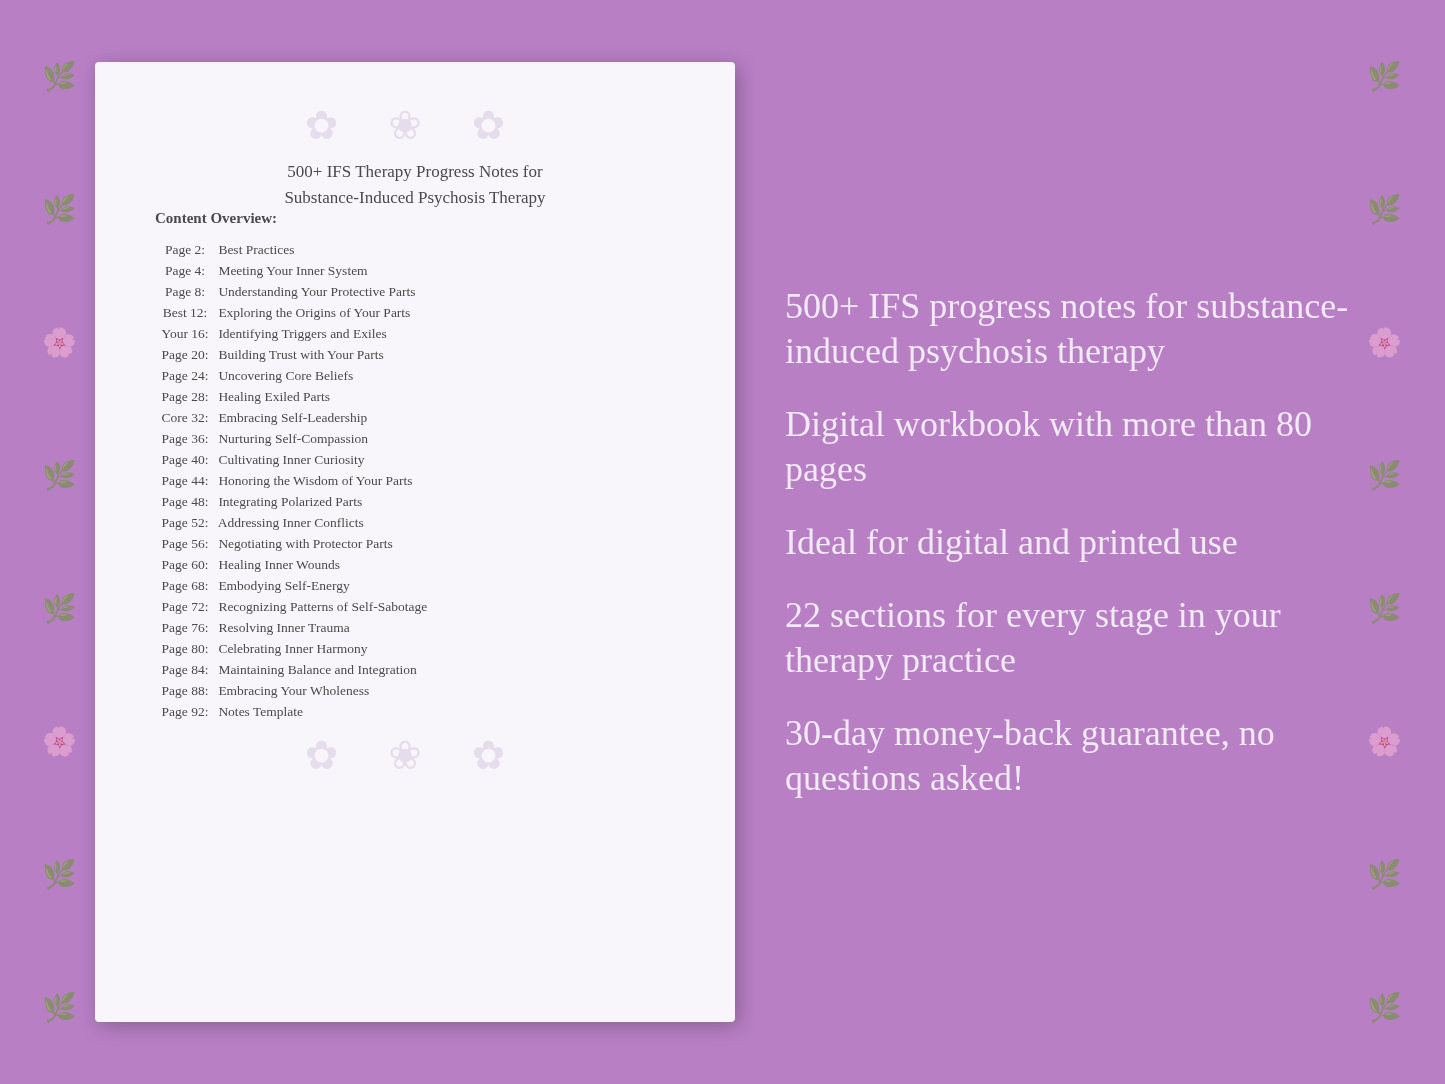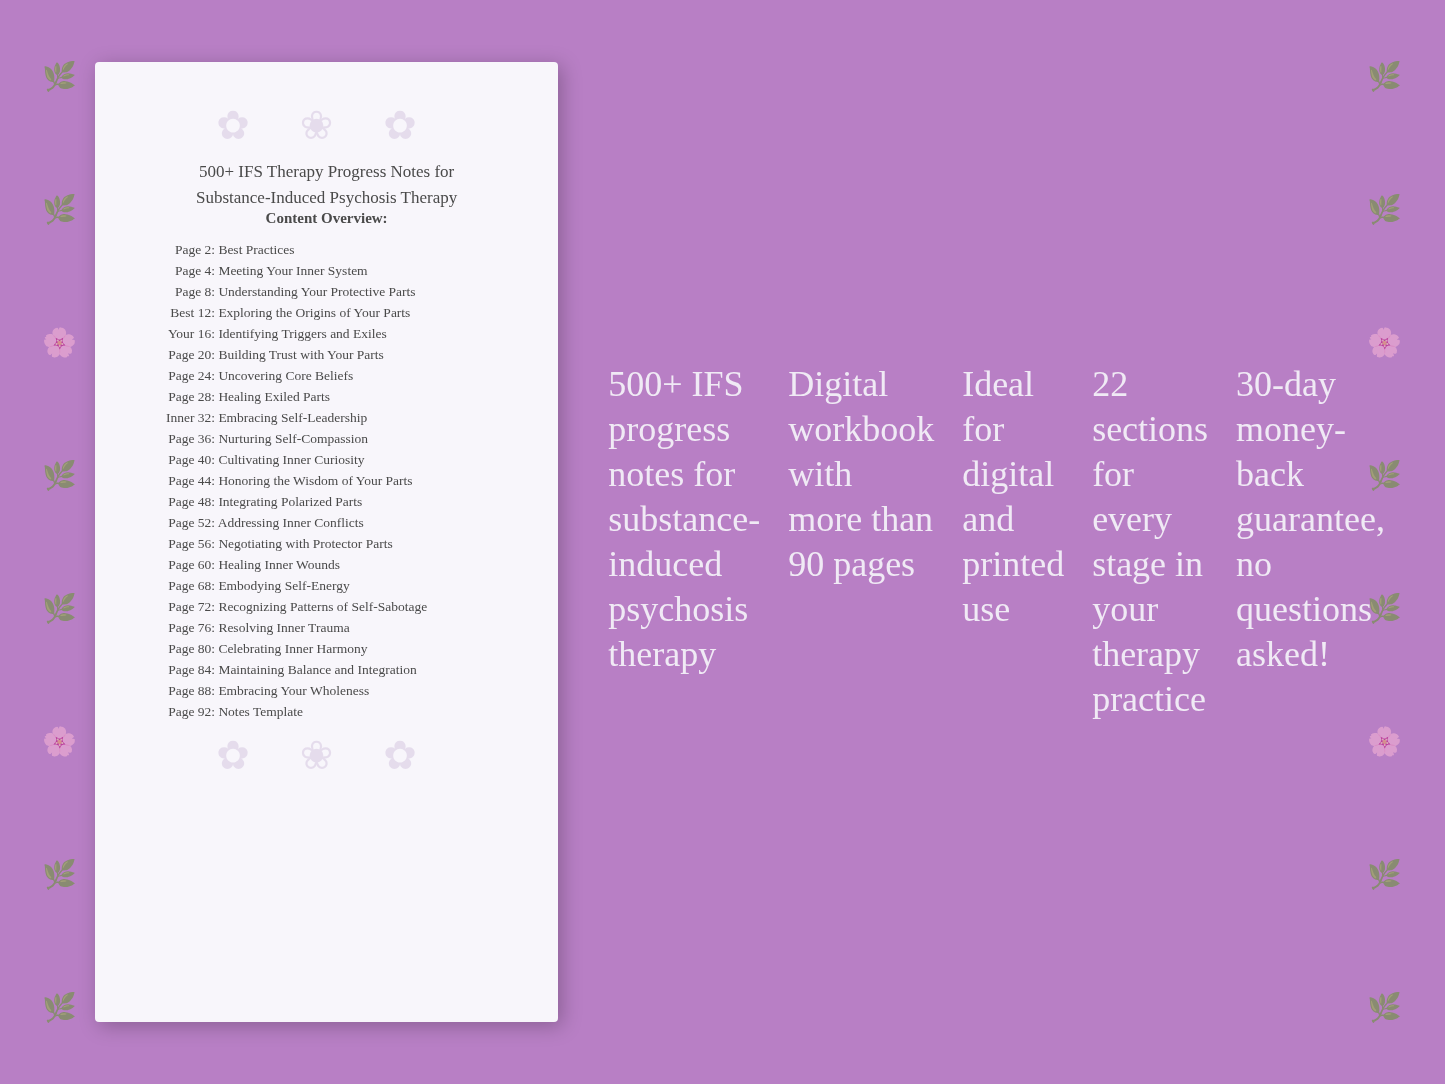--- a/index.html
+++ b/index.html
@@ -102,49 +102,49 @@
       font-family: Georgia, serif;
     }
 
     .content-overview-label {
       width: 100%;
       font-size: 15px;
       color: #4a4a4a;
       font-weight: 600;
       margin-bottom: 12px;
       font-family: Georgia, serif;
-      text-align: center;
     }
 
     .toc-list {
       width: 100%;
       list-style: none;
     }
 
     .toc-item {
       font-size: 13.5px;
       color: #4a4a4a;
       padding: 2.5px 0;
       font-family: Georgia, serif;
       white-space: nowrap;
     }
 
     .toc-page-num {
       display: inline-block;
       width: 60px;
-      text-align: right;
+      text-align: center;
       font-family: Liberation Serif, serif;
     }
 
     
     .right-panel {
       flex: 1;
       margin-left: 50px;
       margin-right: 60px;
       display: flex;
+      flex-direction: column;
       justify-content: center;
       gap: 28px;
     }
 
     .right-feature {
       font-size: 36px;
       color: #f0eaf5;
       line-height: 1.25;
       font-family: Georgia, serif;
       font-weight: 400;
@@ -187,21 +187,21 @@
 
   <ul class="toc-list">
   <li class="toc-item"><span class="toc-page-num">Page  2:</span> Best Practices</li>
       <li class="toc-item"><span class="toc-page-num">Page  4:</span> Meeting Your Inner System</li>
       <li class="toc-item"><span class="toc-page-num">Page  8:</span> Understanding Your Protective Parts</li>
       <li class="toc-item"><span class="toc-page-num">Best 12:</span> Exploring the Origins of Your Parts</li>
       <li class="toc-item"><span class="toc-page-num">Your 16:</span> Identifying Triggers and Exiles</li>
       <li class="toc-item"><span class="toc-page-num">Page 20:</span> Building Trust with Your Parts</li>
       <li class="toc-item"><span class="toc-page-num">Page 24:</span> Uncovering Core Beliefs</li>
       <li class="toc-item"><span class="toc-page-num">Page 28:</span> Healing Exiled Parts</li>
-      <li class="toc-item"><span class="toc-page-num">Inner 32:</span> Embracing Self-Leadership</li>
+      <li class="toc-item"><span class="toc-page-num">Core 32:</span> Embracing Self-Leadership</li>
       <li class="toc-item"><span class="toc-page-num">Page 36:</span> Nurturing Self-Compassion</li>
       <li class="toc-item"><span class="toc-page-num">Page 40:</span> Cultivating Inner Curiosity</li>
       <li class="toc-item"><span class="toc-page-num">Page 44:</span> Honoring the Wisdom of Your Parts</li>
       <li class="toc-item"><span class="toc-page-num">Page 48:</span> Integrating Polarized Parts</li>
       <li class="toc-item"><span class="toc-page-num">Page 52:</span> Addressing Inner Conflicts</li>
       <li class="toc-item"><span class="toc-page-num">Page 56:</span> Negotiating with Protector Parts</li>
       <li class="toc-item"><span class="toc-page-num">Page 60:</span> Healing Inner Wounds</li>
       <li class="toc-item"><span class="toc-page-num">Page 68:</span> Embodying Self-Energy</li>
       <li class="toc-item"><span class="toc-page-num">Page 72:</span> Recognizing Patterns of Self-Sabotage</li>
       <li class="toc-item"><span class="toc-page-num">Page 76:</span> Resolving Inner Trauma</li>
@@ -209,17 +209,17 @@
       <li class="toc-item"><span class="toc-page-num">Page 84:</span> Maintaining Balance and Integration</li>
       <li class="toc-item"><span class="toc-page-num">Page 88:</span> Embracing Your Wholeness</li>
       <li class="toc-item"><span class="toc-page-num">Page 92:</span> Notes Template</li>
     </ul>
 
   <div class="doc-deco-bottom">✿ ❀ ✿</div>
 </div>
 
 <div class="right-panel">
   <div class="right-feature">500+ IFS progress notes for substance-induced psychosis therapy</div>
-  <div class="right-feature">Digital workbook with more than 90 pages</div>
+  <div class="right-feature">Digital workbook with more than 80 pages</div>
   <div class="right-feature">Ideal for digital and printed use</div>
   <div class="right-feature">22 sections for every stage in your therapy practice</div>
   <div class="right-feature">30-day money-back guarantee, no questions asked!</div>
 </div>
 
 </body></html>

